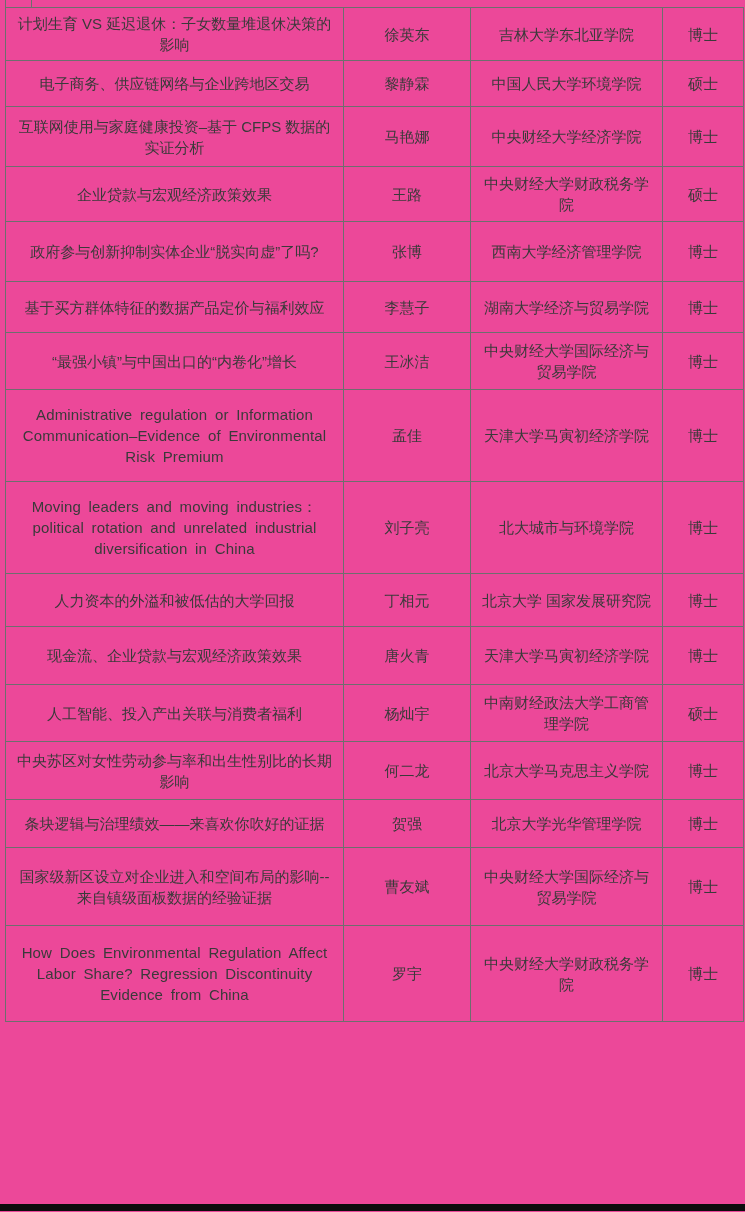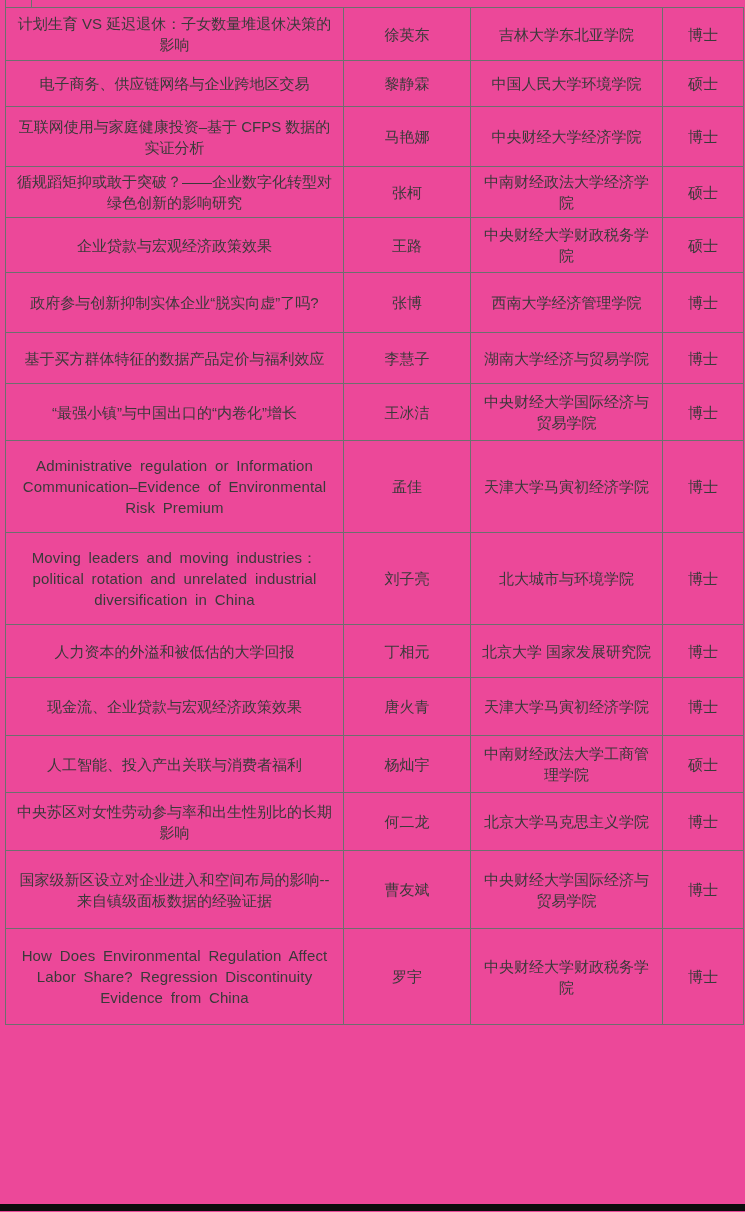--- a/index.html
+++ b/index.html
@@ -86,26 +86,20 @@
           <td class="name-cell">黎静霖</td>
           <td class="inst-cell">中国人民大学环境学院</td>
           <td class="degree-cell">硕士</td>
         </tr>
         <tr style="height:60px">
           <td class="title-cell">互联网使用与家庭健康投资–基于 CFPS 数据的实证分析</td>
           <td class="name-cell">马艳娜</td>
           <td class="inst-cell">中央财经大学经济学院</td>
           <td class="degree-cell">博士</td>
         </tr>
-        <tr style="height:51px">
-          <td class="title-cell">循规蹈矩抑或敢于突破？——企业数字化转型对绿色创新的影响研究</td>
-          <td class="name-cell">张柯</td>
-          <td class="inst-cell">中南财经政法大学经济学院</td>
-          <td class="degree-cell">硕士</td>
-        </tr>
         <tr style="height:55px">
           <td class="title-cell">企业贷款与宏观经济政策效果</td>
           <td class="name-cell">王路</td>
           <td class="inst-cell">中央财经大学财政税务学院</td>
           <td class="degree-cell">硕士</td>
         </tr>
         <tr style="height:60px">
           <td class="title-cell">政府参与创新抑制实体企业“脱实向虚”了吗?</td>
           <td class="name-cell">张博</td>
           <td class="inst-cell">西南大学经济管理学院</td>
@@ -152,20 +146,26 @@
           <td class="name-cell">杨灿宇</td>
           <td class="inst-cell">中南财经政法大学工商管理学院</td>
           <td class="degree-cell">硕士</td>
         </tr>
         <tr style="height:58px">
           <td class="title-cell">中央苏区对女性劳动参与率和出生性别比的长期影响</td>
           <td class="name-cell">何二龙</td>
           <td class="inst-cell">北京大学马克思主义学院</td>
           <td class="degree-cell">博士</td>
         </tr>
+        <tr style="height:48px">
+          <td class="title-cell">条块逻辑与治理绩效——来喜欢你吹好的证据</td>
+          <td class="name-cell">贺强</td>
+          <td class="inst-cell">北京大学光华管理学院</td>
+          <td class="degree-cell">博士</td>
+        </tr>
         <tr style="height:78px">
           <td class="title-cell">国家级新区设立对企业进入和空间布局的影响--来自镇级面板数据的经验证据</td>
           <td class="name-cell">曹友斌</td>
           <td class="inst-cell">中央财经大学国际经济与贸易学院</td>
           <td class="degree-cell">博士</td>
         </tr>
         <tr style="height:96px">
           <td class="title-cell en">How Does Environmental Regulation Affect Labor Share? Regression Discontinuity Evidence from China</td>
           <td class="name-cell">罗宇</td>
           <td class="inst-cell">中央财经大学财政税务学院</td>

